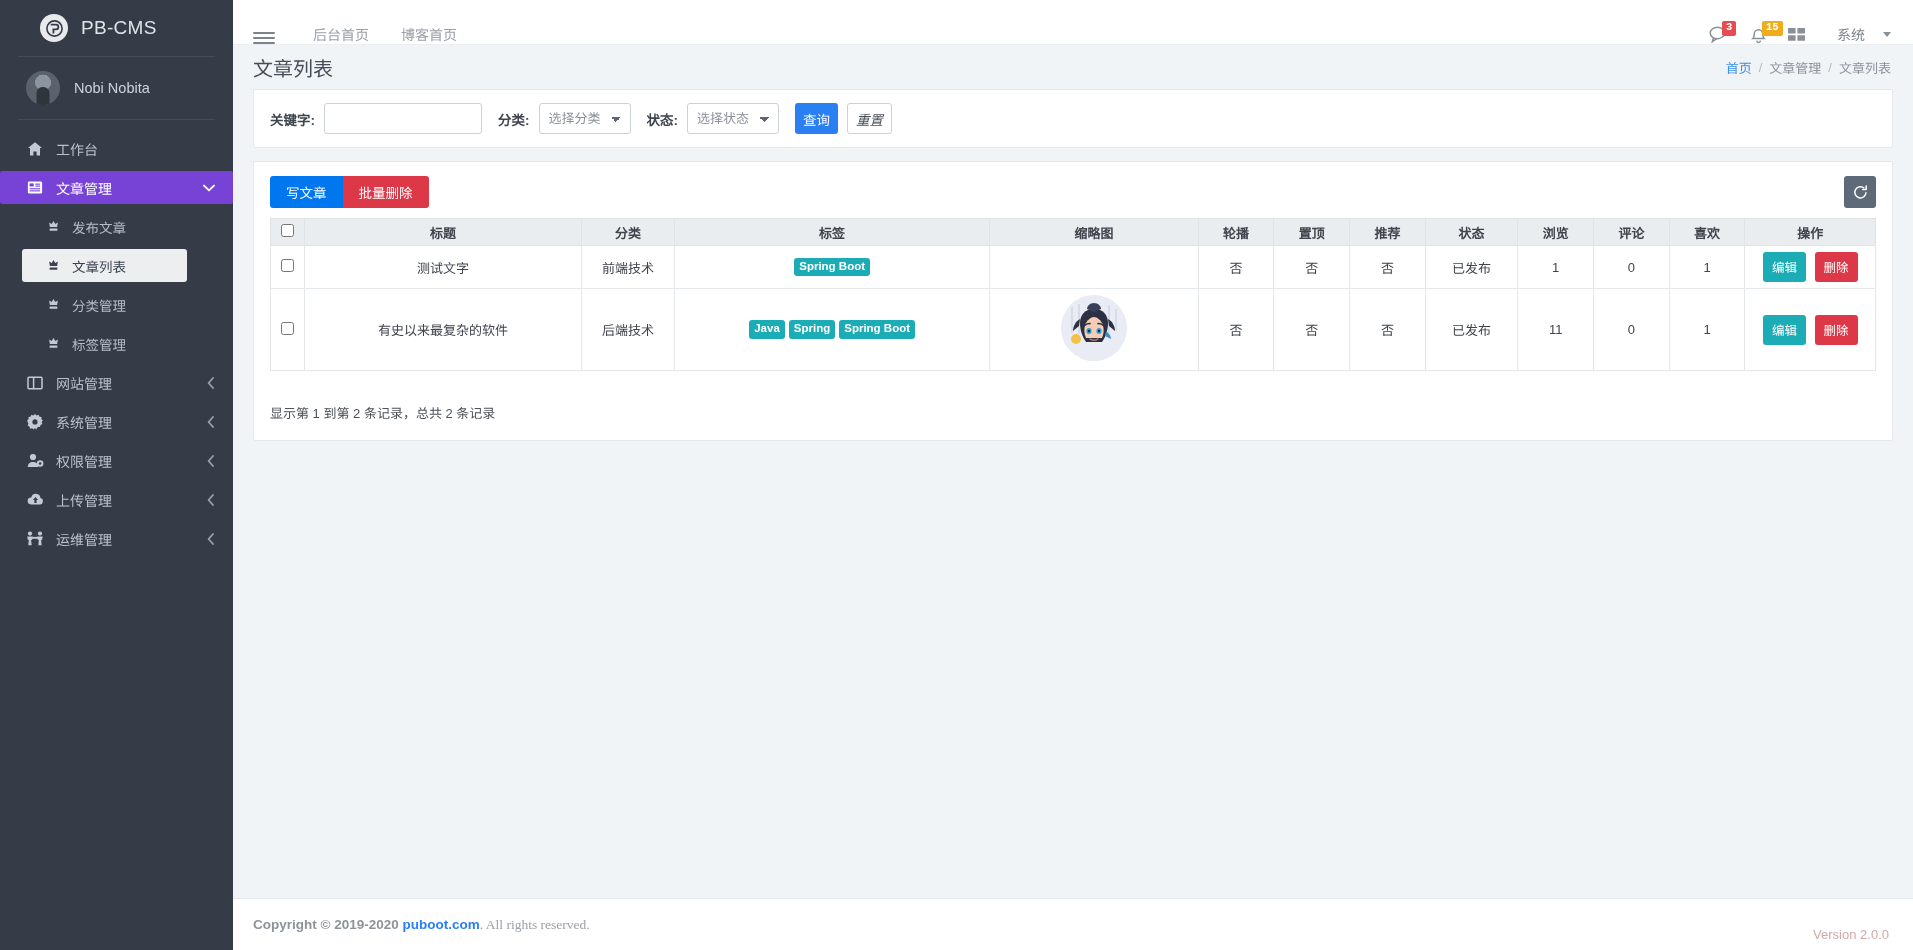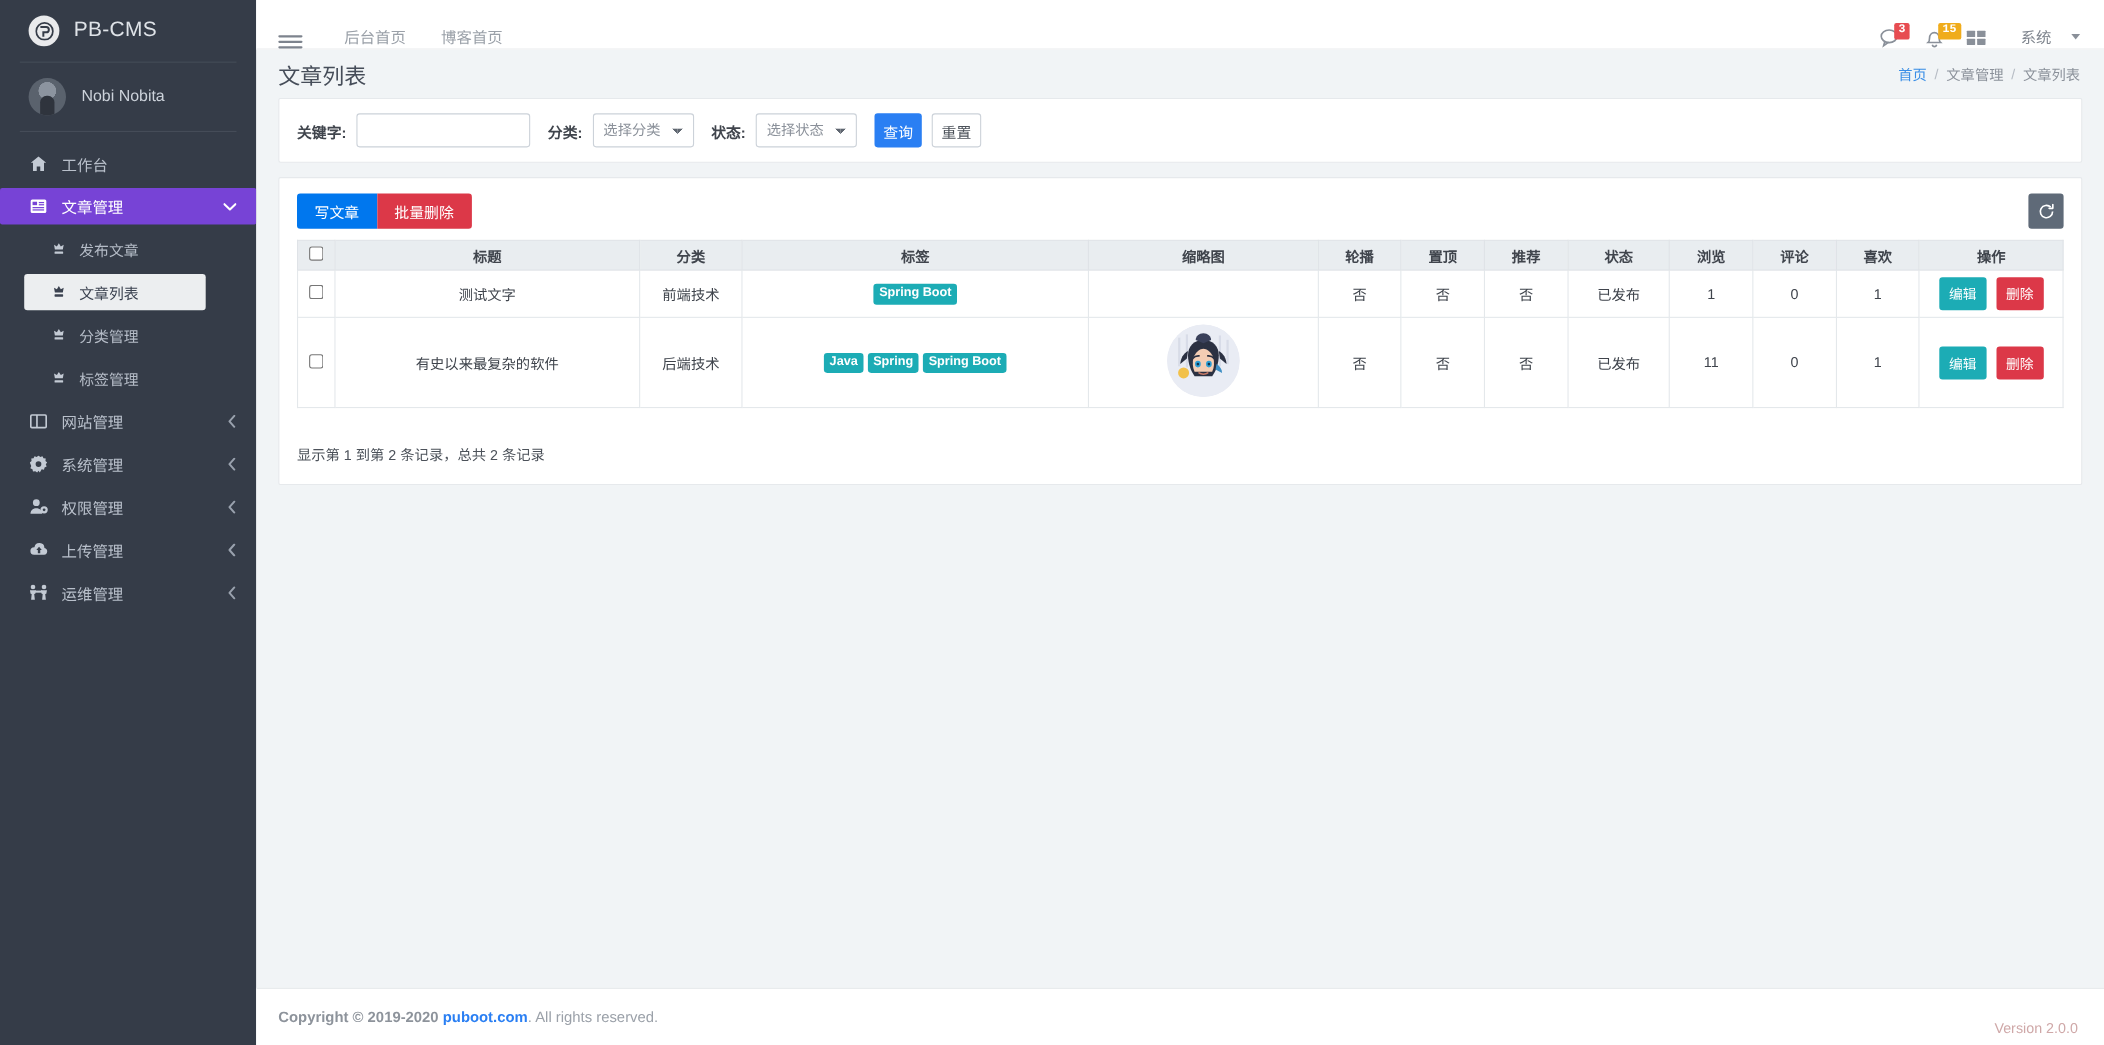--- a/index.html
+++ b/index.html
@@ -14,21 +14,21 @@
   .app { display: flex; width: 1913px; height: 950px; }
 
   
   .sidebar {
     width: 233px; min-width: 233px; height: 950px;
     background: #353c48; color: #c3cad4;
     display: flex; flex-direction: column;
   }
   .brand {
     height: 56px; display: flex; align-items: center;
-    padding-left: 26px; gap: 13px;
+    padding-left: 40px; gap: 13px;
   }
   .brand-logo {
     width: 28px; height: 28px; border-radius: 50%;
     background: #e9eaec; color: #353c48;
     display: flex; align-items: center; justify-content: center;
     font-size: 15px; font-weight: bold;
   }
   .brand-name { font-size: 19px; color: #dfe3e8; letter-spacing: .3px; }
   .side-div { height: 1px; background: #454c58; margin: 0 18px; }
   .profile {
@@ -133,21 +133,21 @@
     background-size: 5px 5px, 5px 5px;
     background-repeat: no-repeat;
   }
   .fselect.cat { width: 92px; }
   .fselect.st { width: 92px; }
   .btn {
     height: 31px; border: none; border-radius: 3px; cursor: pointer;
     font-size: 13.5px; font-family: inherit; padding: 0 8px; color: #fff;
   }
   .btn-primary { background: #2a7ff3; }
-  .btn-default { background: #fff; color: #4b5159; border: 1px solid #ccd2d9; }
+  .btn-default { background: #fff; color: #4b5159; border: 1px solid #ccd2d9; font-style: italic; }
   .mlspace { margin-left: 7px; }
 
   .table-card { margin-top: 13px; padding: 14px 16px 18px; }
   .tbar { display: flex; align-items: center; margin-bottom: 10px; }
   .btn-group { display: flex; }
   .btn-write { background: #0077ee; border-radius: 3px 0 0 3px; height: 32px; padding: 0 16px; font-size: 13.5px; border: none; color: #fff; cursor: pointer; font-family: inherit; }
   .btn-batch { background: #dc3848; border-radius: 0 3px 3px 0; height: 32px; padding: 0 16px; font-size: 13.5px; border: none; color: #fff; cursor: pointer; font-family: inherit; }
   .btn-refresh {
     margin-left: auto; width: 32px; height: 32px; border-radius: 3px;
     background: #5f6a78; border: none; cursor: pointer;
@@ -189,21 +189,21 @@
   }
   .pginfo { margin-top: 32px; font-size: 13px; color: #4c525a; }
 
   .footer {
     height: 52px; background: #fff; border-top: 1px solid #e6e9ec;
     display: flex; align-items: center; padding: 0 22px 0 20px; flex: none;
     position: relative;
   }
   .copy { font-size: 13.5px; color: #8d939b; font-weight: bold; }
   .copy .lnk { color: #2a7ff3; text-decoration: none; cursor: pointer; }
-  .copy .light { color: #9ba1a9; font-weight: normal; }
+  .copy .light { color: #9ba1a9; font-weight: normal; font-family: Liberation Serif, serif; }
   .wm {
     position: absolute; right: 24px; bottom: 8px;
     font-size: 13px; color: #b9bec5;
   }
   .wm .v { color: #cfa8a8; }
 </style>
 </head>
 <body>
 
 <div class="app">

